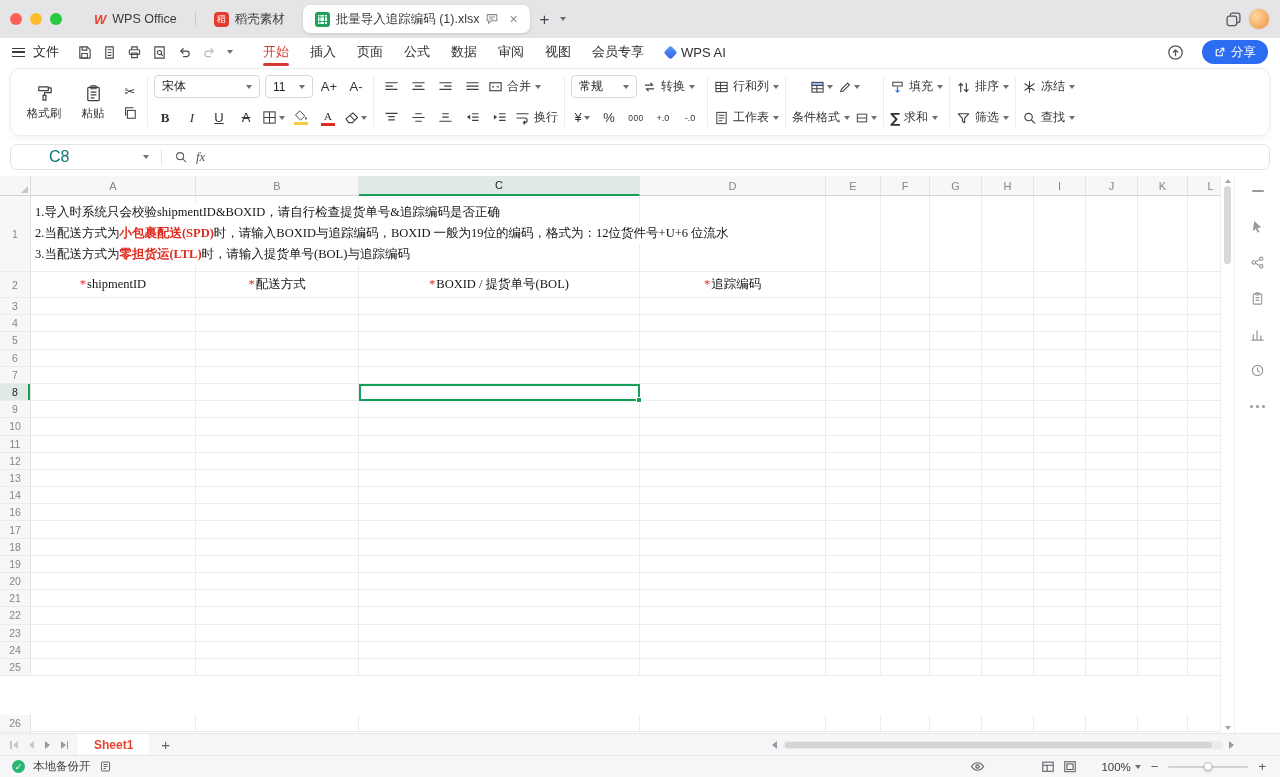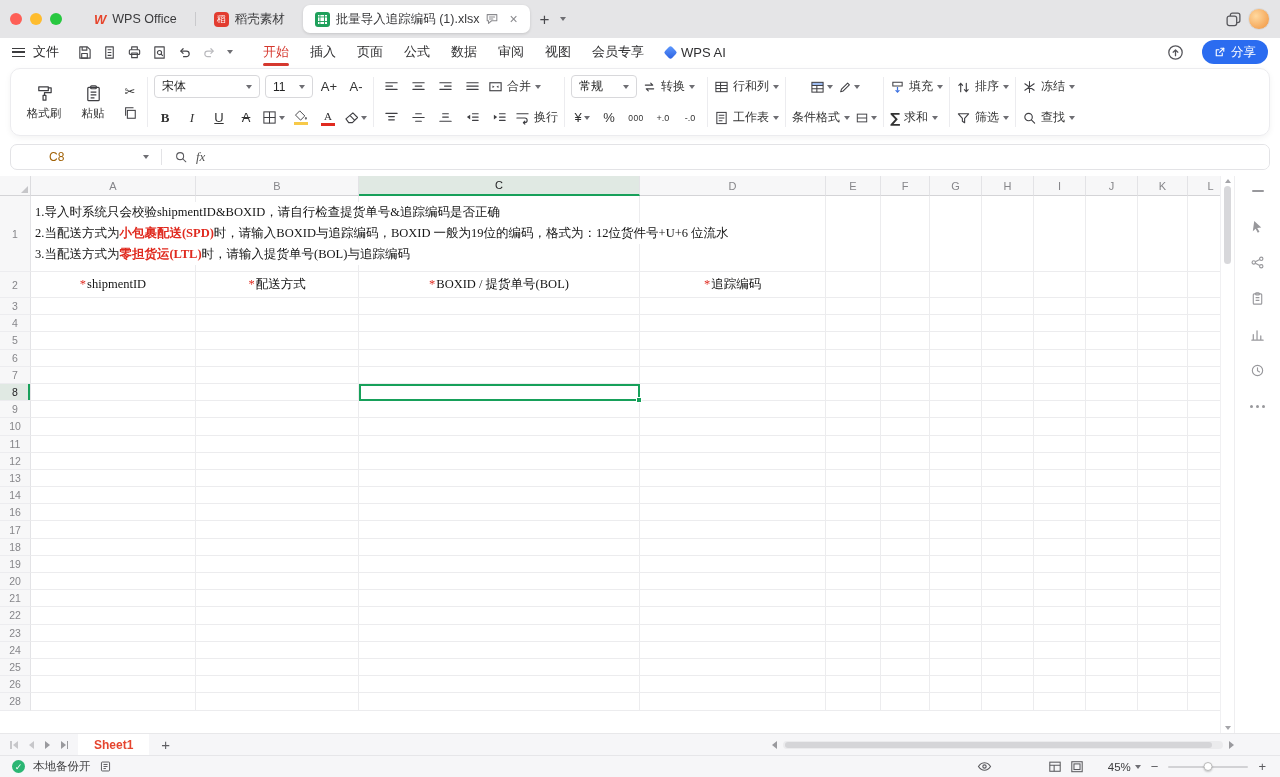--- a/index.html
+++ b/index.html
@@ -59,21 +59,21 @@
   .colorbtn{display:inline-flex;flex-direction:column;align-items:center;gap:1px;min-width:22px;height:22px;justify-content:center;}
   .cbar{width:14px;height:3px;}
   .cbar.yellow{background:#f7c948;} .cbar.red{background:#e02a1f;}
   .tiny00{font-size:8.5px;letter-spacing:.5px;color:#333;}
   .tinydec{font-size:9px;color:#333;}
   .sum{font-size:14px;font-weight:bold;font-family:"DejaVu Sans",sans-serif;}
 
   
   .fbarwrap{padding:0 10px 6px;background:#fff;}
   .fbar{height:26px;border:1px solid #e3e3e6;border-radius:7px;display:flex;align-items:center;background:#fff;overflow:hidden;}
-  .namebox{width:150px;height:100%;display:flex;align-items:center;justify-content:space-between;padding:0 12px 0 38px;font-size:12px;color:#a16207;}
+  .namebox{width:150px;height:100%;display:flex;align-items:center;justify-content:space-between;padding:0 12px 0 38px;font-size:16px;color:#0f766e;}
   .fdiv{width:1px;height:16px;background:#e3e3e6;}
   .fico{margin:0 8px 0 12px;display:flex;}
   .fx{font-style:italic;font-family:"Liberation Serif",serif;font-size:13px;color:#555;margin-right:10px;}
   .finput{flex:1;border:none;outline:none;height:100%;font-size:12px;font-family:"Liberation Sans",sans-serif;}
 
   
   .sheet{flex:1;display:flex;min-height:0;background:#fff;}
   .gridzone{flex:1;overflow:hidden;position:relative;min-width:0;}
   #col-header-row{display:flex;height:20px;}
   .corner{flex:0 0 31px;width:31px;background:#f7f7f8;border-right:1px solid #dcdcdf;border-bottom:1px solid #d4d4d7;position:relative;}
@@ -946,21 +946,21 @@
           <div class="cell" style="width: 186px;"></div>
           <div class="cell" style="width: 55px;"></div>
           <div class="cell" style="width: 49px;"></div>
           <div class="cell" style="width: 52px;"></div>
           <div class="cell" style="width: 52px;"></div>
           <div class="cell" style="width: 52px;"></div>
           <div class="cell" style="width: 52px;"></div>
           <div class="cell" style="width: 50px;"></div>
           <div class="cell" style="width: 46px;"></div>
         </div>
-        <div class="grow" style="height: 17.2px;">
+        <div class="grow" style="height: 17.2px; margin-top: 39px;">
           <div class="rowhead">26</div>
           <div class="cell" style="width: 165px;"></div>
           <div class="cell" style="width: 163px;"></div>
           <div class="cell" style="width: 281px;"></div>
           <div class="cell" style="width: 186px;"></div>
           <div class="cell" style="width: 55px;"></div>
           <div class="cell" style="width: 49px;"></div>
           <div class="cell" style="width: 52px;"></div>
           <div class="cell" style="width: 52px;"></div>
           <div class="cell" style="width: 52px;"></div>
@@ -1092,21 +1092,21 @@
         <path d="M2 6h12M7 6v7"></path>
       </svg>
   </span>
   <span>
     <svg width="14" height="13" viewBox="0 0 16 15" fill="none" stroke="#5a5a5e" stroke-width="1.2">
         <rect x="2" y="2" width="12" height="11.5"></rect>
         <rect x="4.5" y="4.5" width="7" height="6.5"></rect>
       </svg>
   </span>
   <span class="zoomlabel">
-      <span>45%</span>
+      <span>100%</span>
       <i class="cdn"></i>
     </span>
   <span class="zbtn">−</span>
   <div class="ztrack">
       <div class="zthumb"></div>
     </div>
   <span class="zbtn">+</span>
 </div>
 
 </body></html>

